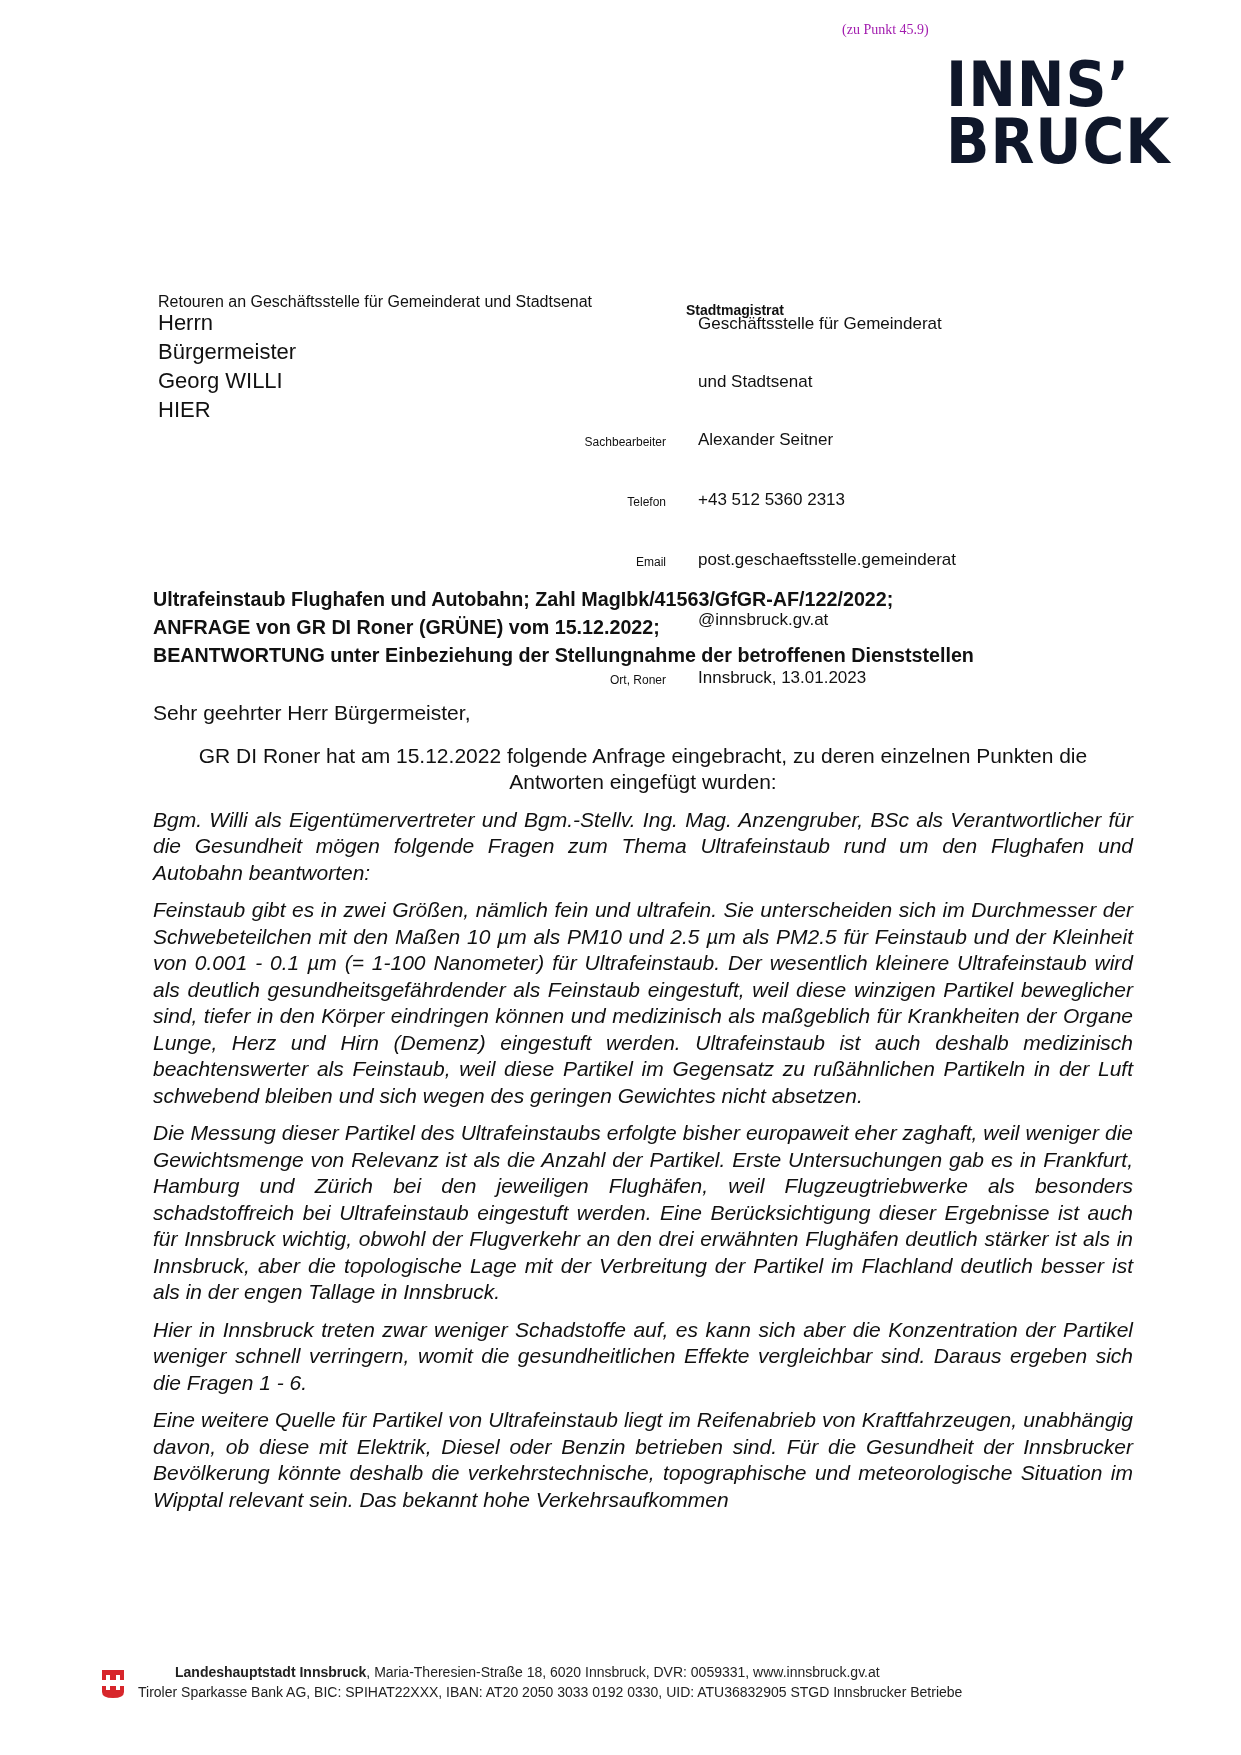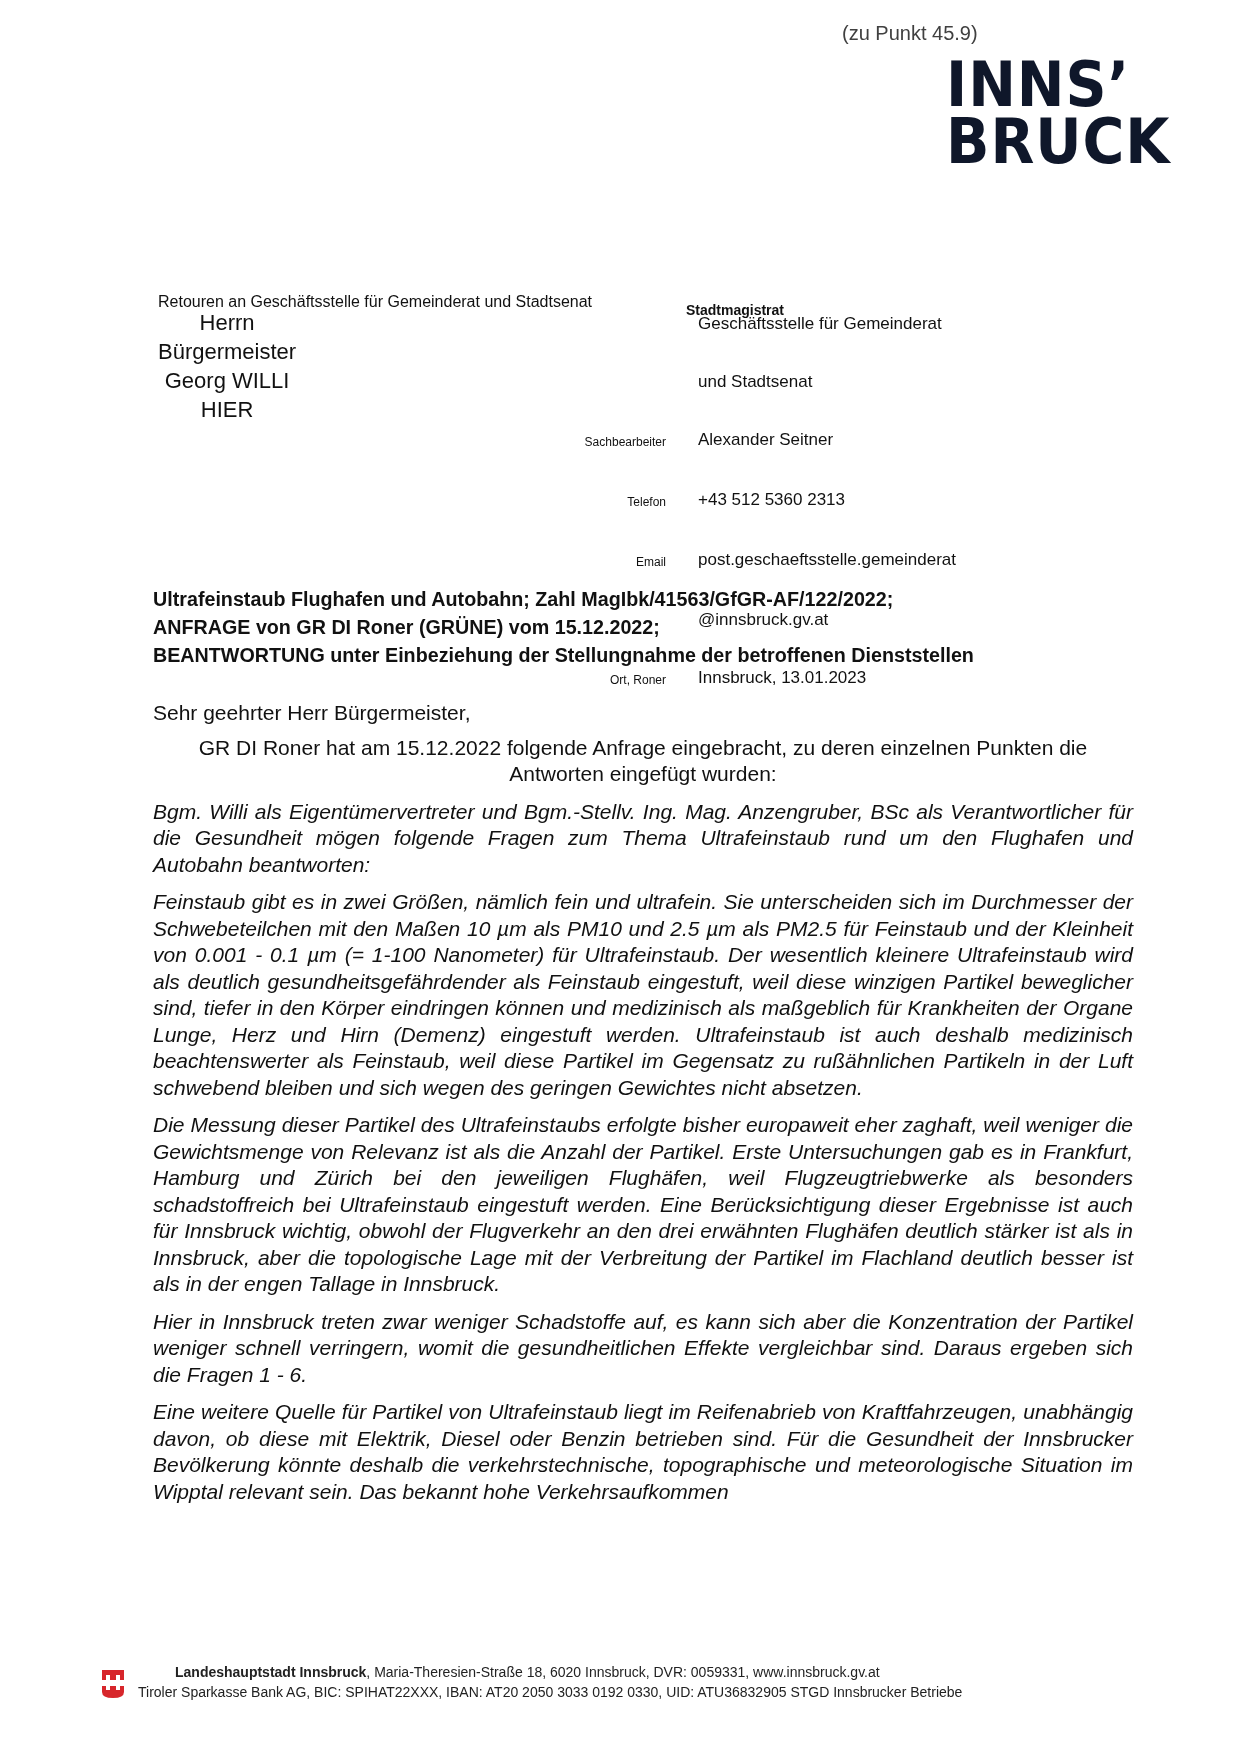--- a/index.html
+++ b/index.html
@@ -1,24 +1,24 @@
 <!DOCTYPE html>
 <html><head>
   <meta charset="utf-8">
   <style>
     html, body { margin: 0; padding: 0; background: #ffffff; }
     body { width: 1241px; height: 1755px; position: relative; overflow: hidden;
            font-family: "Liberation Sans", sans-serif; color: #111; }
     .abs { position: absolute; }
-    .ref-note { left: 842px; top: 22px; font-size: 20px; color: #404040; }
+    .ref-note { left: 842px; top: 22px; font-size: 14px; color: #a21caf; font-family: Liberation Serif, serif; }
     .logo { left: 946px; top: 56px; color: #0f172a; font-family: "DejaVu Sans", sans-serif;
             font-weight: bold; font-size: 62px; line-height: 57px; letter-spacing: 1px; }
     .logo div { white-space: nowrap; transform: scaleX(0.92); transform-origin: left; }
     .return-line { left: 158px; top: 293px; font-size: 16px; text-align: right; }
-    .recipient { left: 158px; top: 308px; font-size: 22px; line-height: 29px; text-align: center; }
+    .recipient { left: 158px; top: 308px; font-size: 22px; line-height: 29px; }
     .sender-head { left: 686px; top: 302px; font-size: 14px; font-weight: bold; }
     .sender-grid { left: 560px; top: 311px; display: grid; grid-template-columns: 106px auto;
                    column-gap: 20px; row-gap: 0; font-size: 17px; line-height: 26px; gap: 32px; }
     .sender-grid .lbl { font-size: 12px; text-align: right; line-height: 26px; padding-top: 2px; }
     .subject { left: 153px; top: 585px; font-size: 20px; font-weight: bold; line-height: 28px;
                transform: scaleX(0.985); transform-origin: left; }
     .content { left: 153px; top: 700px; width: 980px; font-size: 21px; line-height: 26.5px; }
     .content p { margin: 0 0 11px 0; text-align: justify; }
     .content p.it { font-style: italic; }
     .footer { left: 100px; top: 1662px; display: flex; align-items: center; gap: 12px; }
@@ -63,21 +63,21 @@
   <span>Innsbruck, 13.01.2023</span>
 </div>
 
 <div class="abs subject">
   <div>Ultrafeinstaub Flughafen und Autobahn; Zahl MagIbk/41563/GfGR-AF/122/2022;</div>
   <div>ANFRAGE von GR DI Roner (GRÜNE) vom 15.12.2022;</div>
   <div>BEANTWORTUNG unter Einbeziehung der Stellungnahme der betroffenen Dienststellen</div>
 </div>
 
 <div class="abs content">
-  <p style="margin-bottom:8px">Sehr geehrter Herr Bürgermeister,</p>
+  <p style="margin-bottom:16px">Sehr geehrter Herr Bürgermeister,</p>
   <p style="text-align:center">GR DI Roner hat am 15.12.2022 folgende Anfrage eingebracht, zu deren einzelnen Punkten die Antworten eingefügt wurden:</p>
   <p class="it">Bgm. Willi als Eigentümervertreter und Bgm.-Stellv. Ing. Mag. Anzengruber, BSc als Verantwortlicher für die Gesundheit mögen folgende Fragen zum Thema Ultrafeinstaub rund um den Flughafen und Autobahn beantworten:</p>
   <p class="it">Feinstaub gibt es in zwei Größen, nämlich fein und ultrafein. Sie unterscheiden sich im Durchmesser der Schwebeteilchen mit den Maßen 10 µm als PM10 und 2.5 µm als PM2.5 für Feinstaub und der Kleinheit von 0.001 - 0.1 µm (= 1-100 Nanometer) für Ultrafeinstaub. Der wesentlich kleinere Ultrafeinstaub wird als deutlich gesundheitsgefährdender als Feinstaub eingestuft, weil diese winzigen Partikel beweglicher sind, tiefer in den Körper eindringen können und medizinisch als maßgeblich für Krankheiten der Organe Lunge, Herz und Hirn (Demenz) eingestuft werden. Ultrafeinstaub ist auch deshalb medizinisch beachtenswerter als Feinstaub, weil diese Partikel im Gegensatz zu rußähnlichen Partikeln in der Luft schwebend bleiben und sich wegen des geringen Gewichtes nicht absetzen.</p>
   <p class="it">Die Messung dieser Partikel des Ultrafeinstaubs erfolgte bisher europaweit eher zaghaft, weil weniger die Gewichtsmenge von Relevanz ist als die Anzahl der Partikel. Erste Untersuchungen gab es in Frankfurt, Hamburg und Zürich bei den jeweiligen Flughäfen, weil Flugzeugtriebwerke als besonders schadstoffreich bei Ultrafeinstaub eingestuft werden. Eine Berücksichtigung dieser Ergebnisse ist auch für Innsbruck wichtig, obwohl der Flugverkehr an den drei erwähnten Flughäfen deutlich stärker ist als in Innsbruck, aber die topologische Lage mit der Verbreitung der Partikel im Flachland deutlich besser ist als in der engen Tallage in Innsbruck.</p>
   <p class="it">Hier in Innsbruck treten zwar weniger Schadstoffe auf, es kann sich aber die Konzentration der Partikel weniger schnell verringern, womit die gesundheitlichen Effekte vergleichbar sind. Daraus  ergeben sich  die Fragen 1 - 6.</p>
   <p class="it">Eine weitere Quelle für Partikel von Ultrafeinstaub liegt im Reifenabrieb von Kraftfahrzeugen, unabhängig davon, ob diese mit Elektrik, Diesel oder Benzin betrieben sind. Für die Gesundheit der Innsbrucker Bevölkerung könnte deshalb die verkehrstechnische, topographische und meteorologische Situation im Wipptal relevant sein. Das bekannt hohe Verkehrsaufkommen</p>
 </div>
 
 <div class="abs footer">
   <svg class="emblem" viewBox="0 0 26 36">

